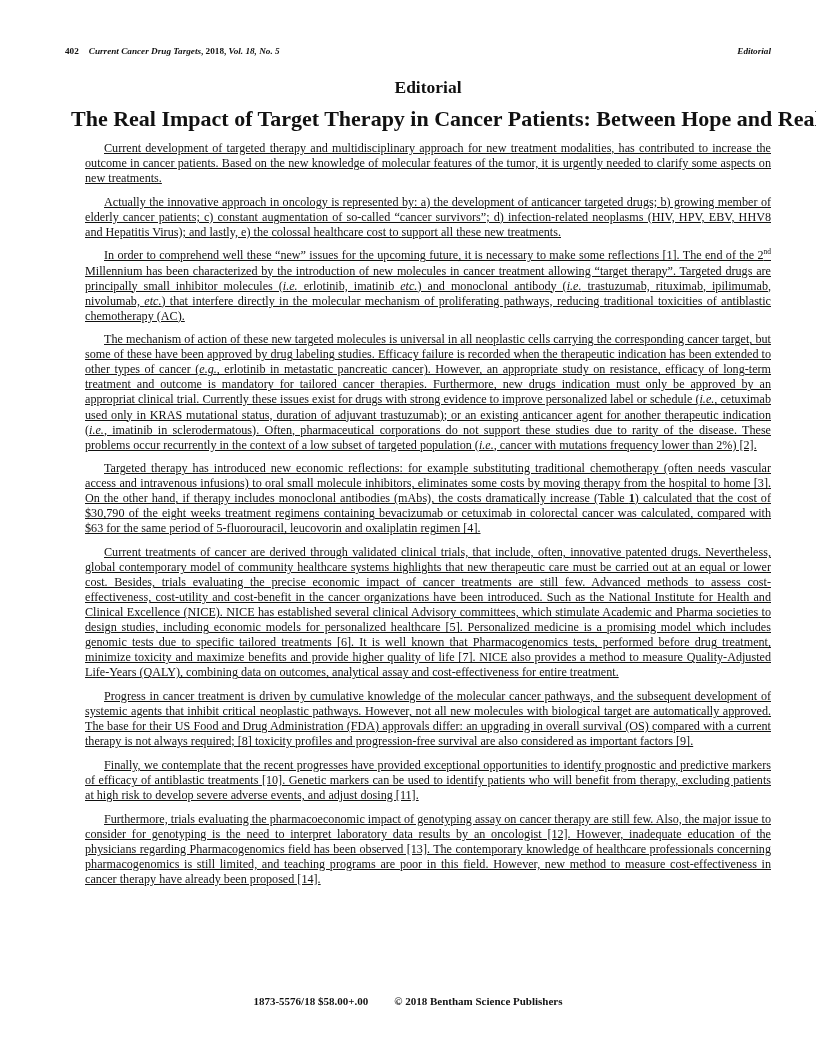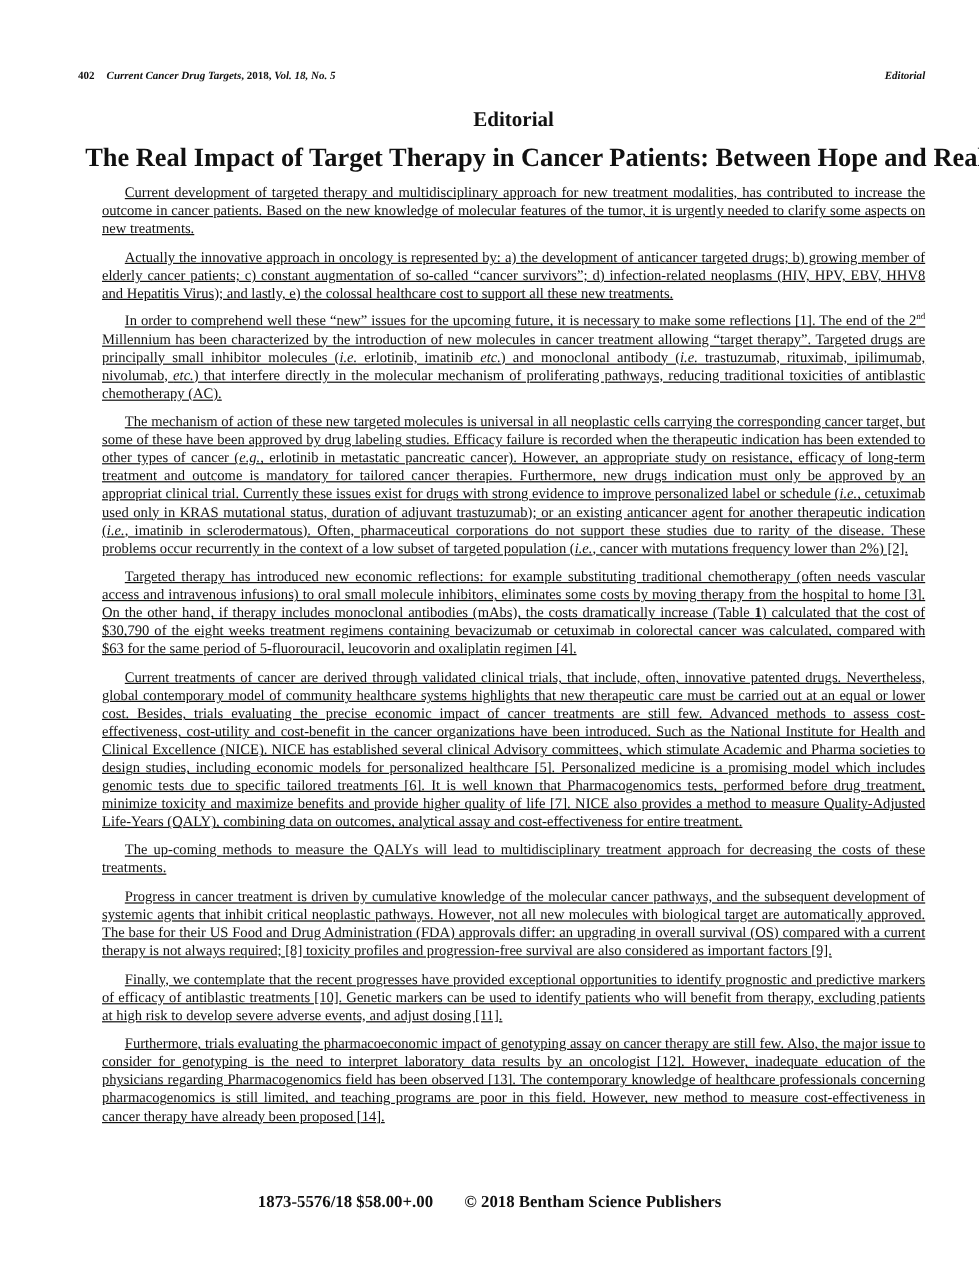--- a/index.html
+++ b/index.html
@@ -1,20 +1,20 @@
 <!DOCTYPE html>
 <html><head>
   <meta charset="utf-8">
   <style>
     html, body { margin: 0; padding: 0; background: #ffffff; }
     body {
       width: 816px; height: 1056px; position: relative; overflow: hidden;
       font-family: "Liberation Serif", "DejaVu Serif", serif; color: #111111;
     }
-    .page { position: absolute; left: 85px; top: 56px; width: 686px; }
+    .page { position: absolute; left: 85px; top: 44px; width: 686px; }
     .running-head {
       position: relative; height: 16px; font-size: 9.2px; font-weight: bold;
     }
     .running-head .left { position: absolute; left: -20px; top: 2px; white-space: nowrap; }
     .running-head .left .pg { margin-right: 10px; }
     .running-head .left i { font-style: italic; }
     .running-head .right { position: absolute; right: 0; top: 2px; font-style: italic; }
     .section-label {
       text-align: center; font-weight: bold; font-size: 17.5px;
       margin-top: 16px; line-height: 22px;
@@ -27,21 +27,21 @@
     .body-text { margin-top: 11px; }
     .body-text p {
       margin: 0 0 8.6px 0; font-size: 12.15px; line-height: 15.05px;
       text-align: justify; text-indent: 19px; hyphens: none; text-decoration: underline;
     }
     .body-text p .it { font-style: italic; }
     .body-text p sup { font-size: 7.5px; line-height: 0; }
     .body-text p b { font-weight: bold; }
     .footer {
       position: absolute; left: 0; right: 0; top: 995px;
-      text-align: center; font-size: 14px; font-weight: bold;
+      text-align: center; font-size: 11px; font-weight: bold;
       white-space: nowrap;
     }
     .footer .gap { display: inline-block; width: 26px; }
   </style>
 </head>
 <body>
 
 <div class="page">
 
   <div class="running-head">
@@ -58,21 +58,20 @@
     <p><span>Actually the innovative approach in oncology is represented by: a) the development of anticancer targeted drugs; b) growing member of elderly cancer patients; c) constant augmentation of so-called “cancer survivors”; d) infection-related neoplasms (HIV, HPV, EBV, HHV8 and Hepatitis Virus); and lastly, e) the colossal healthcare cost to support all these new treatments.</span></p>
 
     <p><span>In order to comprehend well these “new” issues for the upcoming future, it is necessary to make some reflections [1]. The end of the 2</span><sup>nd</sup><span> Millennium has been characterized by the introduction of new molecules in cancer treatment allowing “target therapy”. Targeted drugs are principally small inhibitor molecules (</span><span class="it">i.e.</span><span> erlotinib, imatinib </span><span class="it">etc.</span><span>) and monoclonal antibody (</span><span class="it">i.e.</span><span> trastuzumab, rituximab, ipilimumab, nivolumab, </span><span class="it">etc.</span><span>) that interfere directly in the molecular mechanism of proliferating pathways, reducing traditional toxicities of antiblastic chemotherapy (AC).</span></p>
 
     <p><span>The mechanism of action of these new targeted molecules is universal in all neoplastic cells carrying the corresponding cancer target, but some of these have been approved by drug labeling studies. Efficacy failure is recorded when the therapeutic indication has been extended to other types of cancer (</span><span class="it">e.g.</span><span>, erlotinib in metastatic pancreatic cancer). However, an appropriate study on resistance, efficacy of long-term treatment and outcome is mandatory for tailored cancer therapies. Furthermore, new drugs indication must only be approved by an appropriat clinical trial. Currently these issues exist for drugs with strong evidence to improve personalized label or schedule (</span><span class="it">i.e.</span><span>, cetuximab used only in KRAS mutational status, duration of adjuvant trastuzumab); or an existing anticancer agent for another therapeutic indication (</span><span class="it">i.e.</span><span>, imatinib in sclerodermatous). Often, pharmaceutical corporations do not support these studies due to rarity of the disease. These problems occur recurrently in the context of a low subset of targeted population (</span><span class="it">i.e.</span><span>, cancer with mutations frequency lower than 2%) [2].</span></p>
 
     <p><span>Targeted therapy has introduced new economic reflections: for example substituting traditional chemotherapy (often needs vascular access and intravenous infusions) to oral small molecule inhibitors, eliminates some costs by moving therapy from the hospital to home [3]. On the other hand, if therapy includes monoclonal antibodies (mAbs), the costs dramatically increase (Table </span><b>1</b><span>) calculated that the cost of $30,790 of the eight weeks treatment regimens containing bevacizumab or cetuximab in colorectal cancer was calculated, compared with $63 for the same period of 5-fluorouracil, leucovorin and oxaliplatin regimen [4].</span></p>
 
     <p><span>Current treatments of cancer are derived through validated clinical trials, that include, often, innovative patented drugs. Nevertheless, global contemporary model of community healthcare systems highlights that new therapeutic care must be carried out at an equal or lower cost. Besides, trials evaluating the precise economic impact of cancer treatments are still few. Advanced methods to assess cost-effectiveness, cost-utility and cost-benefit in the cancer organizations have been introduced. Such as the National Institute for Health and Clinical Excellence (NICE). NICE has established several clinical Advisory committees, which stimulate Academic and Pharma societies to design studies, including economic models for personalized healthcare [5]. Personalized medicine is a promising model which includes genomic tests due to specific tailored treatments [6]. It is well known that Pharmacogenomics tests, performed before drug treatment, minimize toxicity and maximize benefits and provide higher quality of life [7]. NICE also provides a method to measure Quality-Adjusted Life-Years (QALY), combining data on outcomes, analytical assay and cost-effectiveness for entire treatment.</span></p>
 
-    <p><span>The up-coming methods to measure the QALYs will lead to multidisciplinary treatment approach for decreasing the costs of these treatments.</span></p>
 
     <p><span>Progress in cancer treatment is driven by cumulative knowledge of the molecular cancer pathways, and the subsequent development of systemic agents that inhibit critical neoplastic pathways. However, not all new molecules with biological target are automatically approved. The base for their US Food and Drug Administration (FDA) approvals differ: an upgrading in overall survival (OS) compared with a current therapy is not always required; [8] toxicity profiles and progression-free survival are also considered as important factors [9].</span></p>
 
     <p><span>Finally, we contemplate that the recent progresses have provided exceptional opportunities to identify prognostic and predictive markers of efficacy of antiblastic treatments [10]. Genetic markers can be used to identify patients who will benefit from therapy, excluding patients at high risk to develop severe adverse events, and adjust dosing [11].</span></p>
 
     <p><span>Furthermore, trials evaluating the pharmacoeconomic impact of genotyping assay on cancer therapy are still few. Also, the major issue to consider for genotyping is the need to interpret laboratory data results by an oncologist [12]. However, inadequate education of the physicians regarding Pharmacogenomics field has been observed [13]. The contemporary knowledge of healthcare professionals concerning pharmacogenomics is still limited, and teaching programs are poor in this field. However, new method to measure cost-effectiveness in cancer therapy have already been proposed [14].</span></p>
   </div>
 </div>
 
 <div class="footer">

